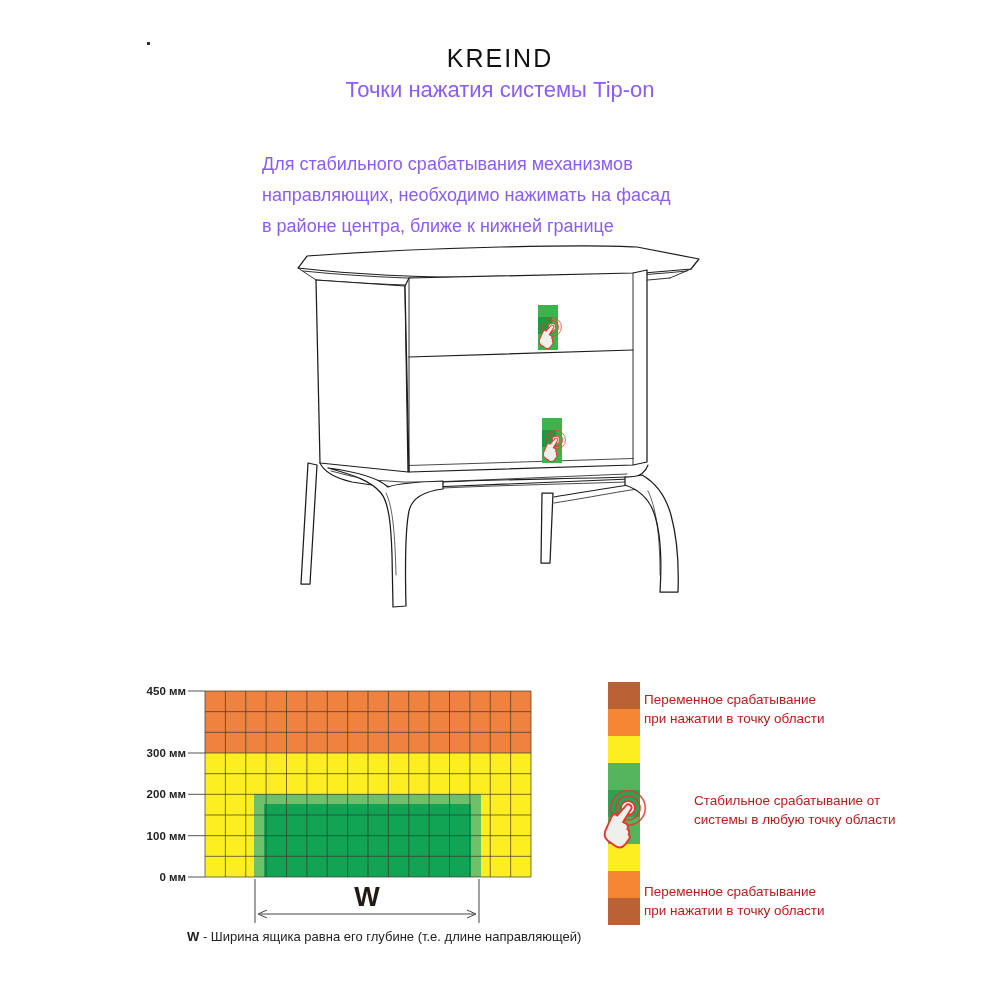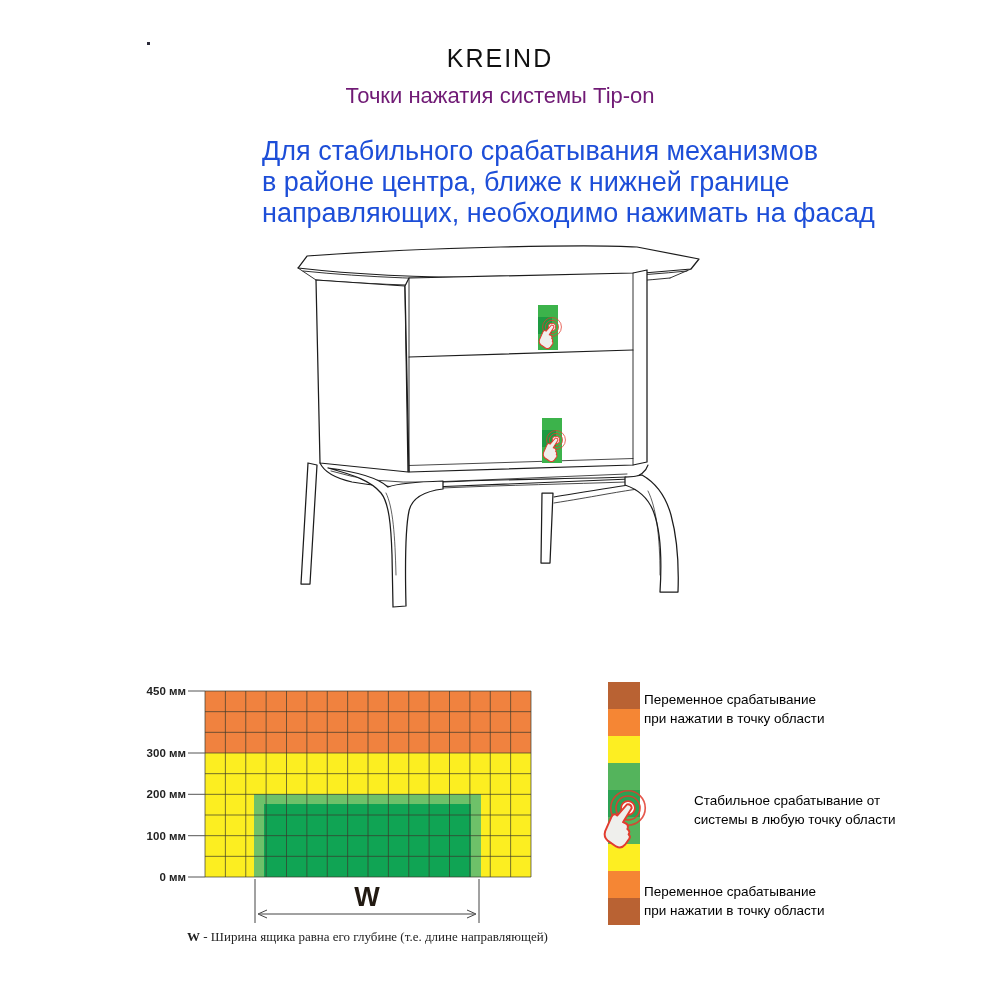--- a/index.html
+++ b/index.html
@@ -1,31 +1,31 @@
 <!DOCTYPE html>
 <html><head>
 <meta charset="utf-8">
 <style>
   html,body{margin:0;padding:0;background:#fff;}
   .page{position:relative;width:1000px;height:1000px;background:#fff;overflow:hidden;
         font-family:"Liberation Sans", sans-serif;color:#1a1a1a;padding-left:24px;}
   .stray-mark{position:absolute;left:147px;top:42px;width:3px;height:3px;background:#2b2b3a;}
   .header{position:absolute;left:0;top:44px;width:1000px;text-align:center;}
   .brand{font-size:25px;letter-spacing:2px;color:#111;}
-  .subtitle{font-size:22px;margin-top:10px;color:#701a75;}
-  .description{position:absolute;left:262px;top:136px;font-size:27px;line-height:31px;color:#1d4ed8;}
+  .subtitle{font-size:22px;margin-top:4px;color:#8b5cf6;}
+  .description{position:absolute;left:262px;top:149px;font-size:18px;line-height:31px;color:#8b5cf6;}
   .furniture-wrap{position:absolute;left:190px;top:235px;width:560px;height:400px;}
   .grid-wrap{position:absolute;left:140px;top:665px;width:420px;height:270px;text-align:center;}
   .tick-label{font-size:11.5px;font-weight:600;fill:#222;}
   .w-label{font-size:27px;font-weight:bold;fill:#221a12;}
-  .footnote{position:absolute;left:187px;top:929px;font-size:13px;color:#222;font-family:Liberation Serif, serif;}
+  .footnote{position:absolute;left:187px;top:929px;font-size:13px;color:#222;}
   .footnote b{font-weight:bold;}
   .legend-bar{position:absolute;left:608px;top:682px;width:32px;height:243px;display:flex;flex-direction:column;}
   .bar-seg{flex:1 1 0;}
-  .legend-text{position:absolute;font-size:13.5px;line-height:19px;color:#000000;}
+  .legend-text{position:absolute;font-size:13.5px;line-height:19px;color:#b91c1c;}
   .legend-text-top{left:644px;top:690px;}
   .legend-text-mid{left:694px;top:791px;}
   .legend-text-bot{left:644px;top:882px;}
   .legend-icon{position:absolute;left:596px;top:776px;width:80px;height:85px;}
   svg{display:block;}
 </style>
 </head>
 <body>
 
 <div class="page">
@@ -45,22 +45,22 @@
     </defs>
   </svg>
 
   <div class="header">
     <div class="brand">KREIND</div>
     <div class="subtitle">Точки нажатия системы Tip-on</div>
   </div>
 
   <div class="description">
     <div>Для стабильного срабатывания механизмов</div>
+    <div>направляющих, необходимо нажимать на фасад</div>
     <div>в районе центра, ближе к нижней границе</div>
-    <div>направляющих, необходимо нажимать на фасад</div>
   </div>
 
   <div class="furniture-wrap">
     <svg width="560" height="400" viewBox="0 0 560 400">
       <g fill="none" stroke="#1c1c1c" stroke-width="1.25" stroke-linejoin="round" stroke-linecap="round">
 
         <g>
           <path d="M108,33 L117,21 C240,12 400,9 447,12 L509,24 L501,34 C400,44 230,47 108,33 Z" fill="#ffffff"></path>
           <path d="M113,36 C240,49 400,46 497,36" stroke-width="0.9"></path>
           <path d="M126,45 C250,55 390,52 480,43" stroke-width="0.9"></path>

